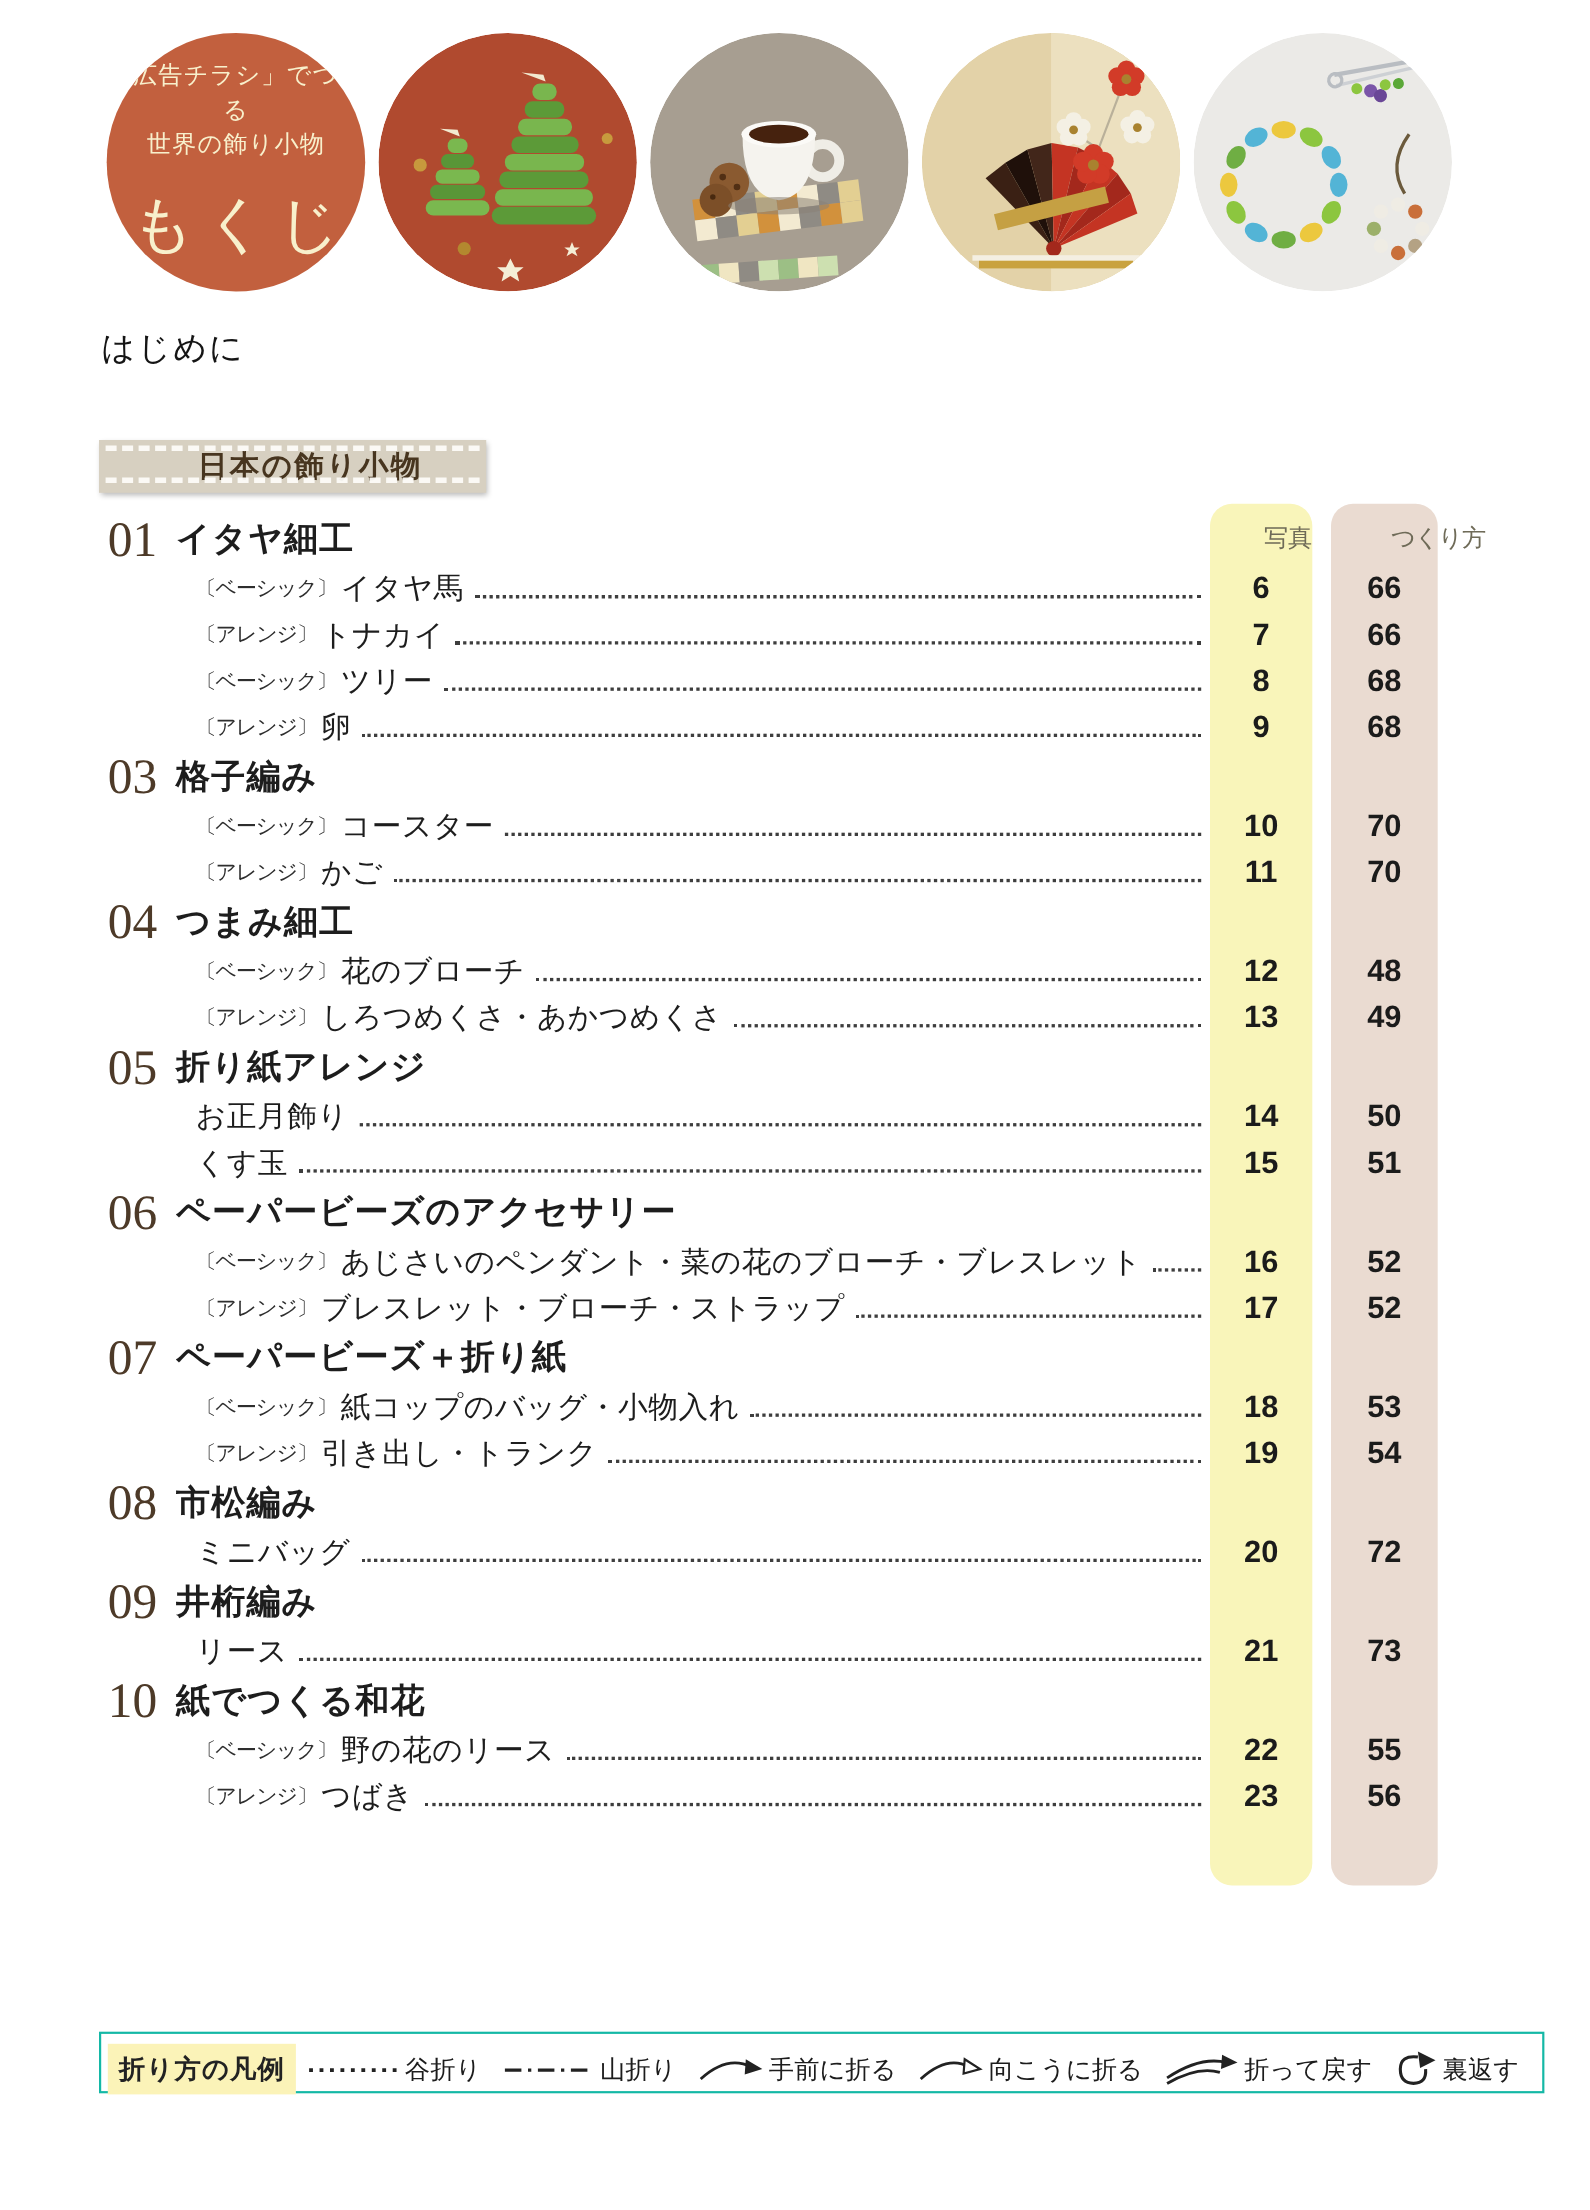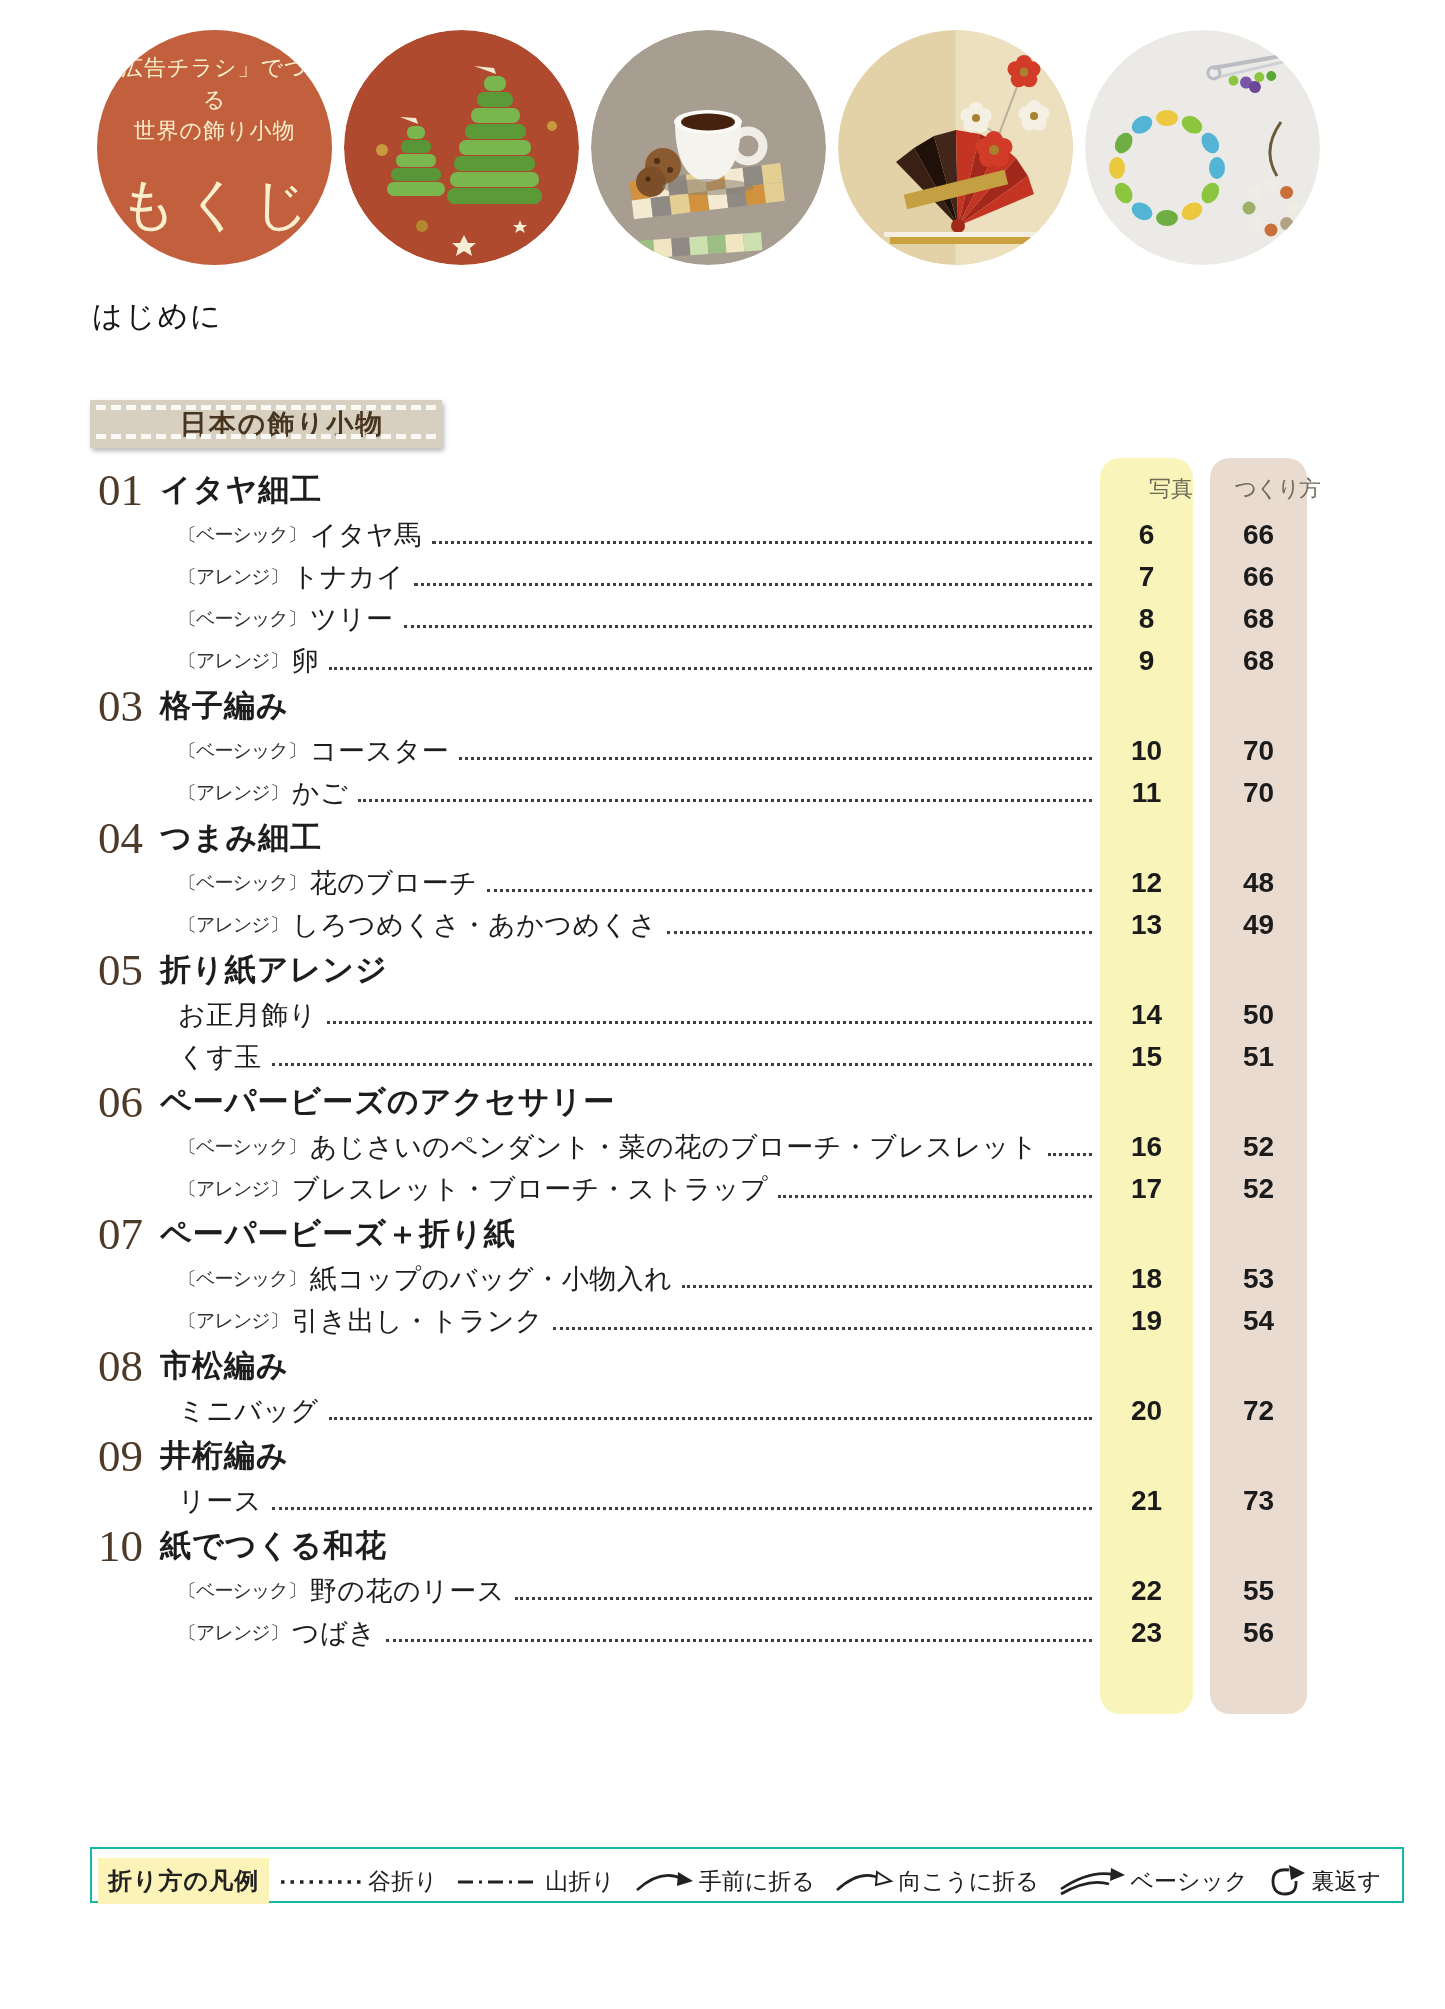--- a/index.html
+++ b/index.html
@@ -24,21 +24,21 @@
   .ribbon:before{top:5px;} .ribbon:after{bottom:9px;}
   .ribbon-text{width:100%;text-align:center;font-size:27px;font-weight:bold;color:#47351f;letter-spacing:2px;position:relative;padding-left:32px;}
 
   
   .toc-area{position:absolute;top:458px;left:90px;width:1217px;height:1256px;}
   .col-bg{position:absolute;top:0;bottom:0;border-radius:20px;}
   .col-photo-bg{left:1010px;width:93px;background:#f9f5ba;}
   .col-howto-bg{left:1120px;width:97px;background:#eadbd1;}
   .col-head{position:absolute;top:16px;font-size:22px;color:#6f6b58;text-align:right;}
   .col-head.photo{left:1010px;width:93px;}
-  .col-head.howto{left:1122px;width:108px;letter-spacing:-1px;}
+  .col-head.howto{left:1152px;width:108px;letter-spacing:-1px;}
   #toc-rows{position:absolute;top:8px;left:0;width:1217px;}
   .sec-row{display:flex;align-items:center;height:48px;}
   .sec-num{width:62px;padding-left:8px;flex:none;font-family:"Liberation Serif","DejaVu Serif",serif;
            font-size:45px;color:#4d3a28;line-height:1;}
   .sec-title{font-size:31px;font-weight:bold;color:#1d1d1d;letter-spacing:1px;}
   .item-row{display:flex;align-items:center;height:42px;padding-left:88px;}
   .tag{font-size:19px;color:#2e2e2e;flex:none;letter-spacing:-1px;margin-right:4px;}
   .iname{font-size:27px;font-weight:500;color:#1d1d1d;flex:none;letter-spacing:0.5px;}
   .leader{flex:1;border-bottom:3px dotted #3e3e3e;margin:0 8px 0 10px;transform:translateY(7px);min-width:8px;}
   .pnum{flex:none;text-align:center;font-size:28px;font-weight:bold;color:#1b1b1b;}
@@ -446,21 +446,21 @@
             <polygon points="44,6 58,15 43,19" fill="#fff" stroke="#222" stroke-width="2"></polygon>
           </svg>
           <span class="legend-text">向こうに折る</span>
         </span>
         <span class="legend-item">
           <svg width="70" height="32" viewBox="0 0 70 32">
             <path d="M4 24 Q34 4 58 10" fill="none" stroke="#222" stroke-width="2.6"></path>
             <path d="M4 29 Q32 13 52 19" fill="none" stroke="#222" stroke-width="2.6"></path>
             <polygon points="54,3 68,10 53,16" fill="#222"></polygon>
           </svg>
-          <span class="legend-text">ベーシック</span>
+          <span class="legend-text">折って戻す</span>
         </span>
         <span class="legend-item">
           <svg width="42" height="34" viewBox="0 0 42 34">
             <path d="M24 6 Q8 4 8 17 Q8 30 20 30 Q32 30 31 17" fill="none" stroke="#222" stroke-width="2.8"></path>
             <polygon points="24,1 40,9 26,16" fill="#222"></polygon>
           </svg>
           <span class="legend-text">裏返す</span>
         </span>
       </span>
   </div>

